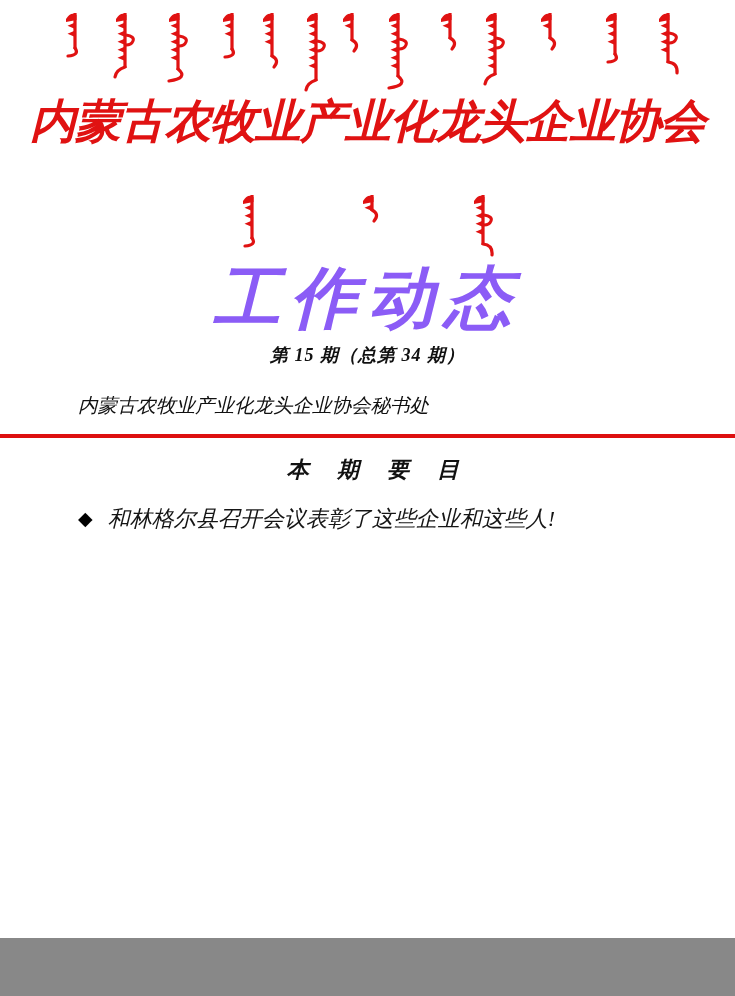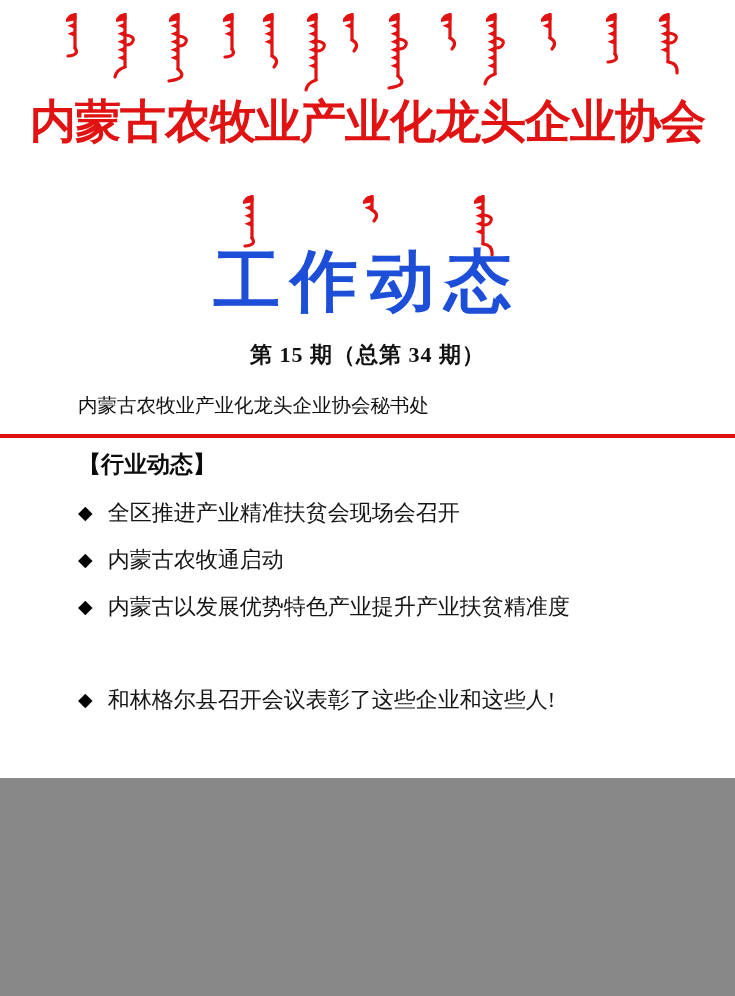--- a/index.html
+++ b/index.html
@@ -1,45 +1,46 @@
 <!DOCTYPE html>
 <html><head>
 <meta charset="utf-8">
 <style>
   html,body{margin:0;padding:0;background:#888;}
   .page{
     position:relative;
-    width:735px;height:778px;
+    width:735px;height:938px;
     margin:0 auto;
     background:#ffffff;
     overflow:hidden;
     font-family:"Liberation Serif","DejaVu Serif",serif;
     color:#111111;
+    font-style:italic;
   }
   .mongolian-row{position:absolute;left:0;right:0;}
   .mongolian-row svg{position:absolute;top:0;}
   .org-title{
     position:absolute;top:86px;left:0;right:0;margin:0;
     text-align:center;
     font-size:46px;line-height:72px;font-weight:900;
     letter-spacing:-1px;
     color:#e01212;
     font-family:"Liberation Serif","DejaVu Serif",serif;
   }
   .bulletin-title{
-    position:absolute;top:238px;left:0;right:0;margin:0;
+    position:absolute;top:238px;left:0;right:0;margin:17px;
     text-align:center;
     font-size:67px;line-height:86px;font-weight:900;
     letter-spacing:10px;
-    color:#1d4ed8;
+    color:#8b5cf6;
   }
   .issue-line{
     position:absolute;top:338px;left:0;right:0;
     text-align:center;
-    font-size:22px;line-height:34px;font-weight:bold;
+    font-size:18px;line-height:34px;font-weight:bold;
     letter-spacing:1px;
   }
   .pub-row{
     position:absolute;top:391px;left:78px;right:64px;
     display:flex;justify-content:space-between;align-items:baseline;
     font-size:19.5px;line-height:30px;
   }
   .red-rule{
     position:absolute;top:434px;left:0;right:0;height:3.5px;
     background:#dd1010;
@@ -195,26 +196,21 @@
 
   <div class="issue-line">第 15 期（总第 34 期）</div>
 
   <div class="pub-row">
     <span>内蒙古农牧业产业化龙头企业协会秘书处</span>
   </div>
 
   <div class="red-rule"></div>
 
   <div class="contents">
+    <div class="contents-heading">本 期 要 目</div>
     <div id="sections">
-        <section class="section">
-          <h3 class="section-title">【行业动态】</h3>
-          <p class="item"><span class="bullet">◆</span><span>全区推进产业精准扶贫会现场会召开</span></p>
-          <p class="item"><span class="bullet">◆</span><span>内蒙古农牧通启动</span></p>
-          <p class="item"><span class="bullet">◆</span><span>内蒙古以发展优势特色产业提升产业扶贫精准度</span></p>
-        </section>
         <section class="section">
           <p class="item"><span class="bullet">◆</span><span>和林格尔县召开会议表彰了这些企业和这些人!</span></p>
         </section>
       </div>
   </div>
 
 </div>
 
 </body></html>

